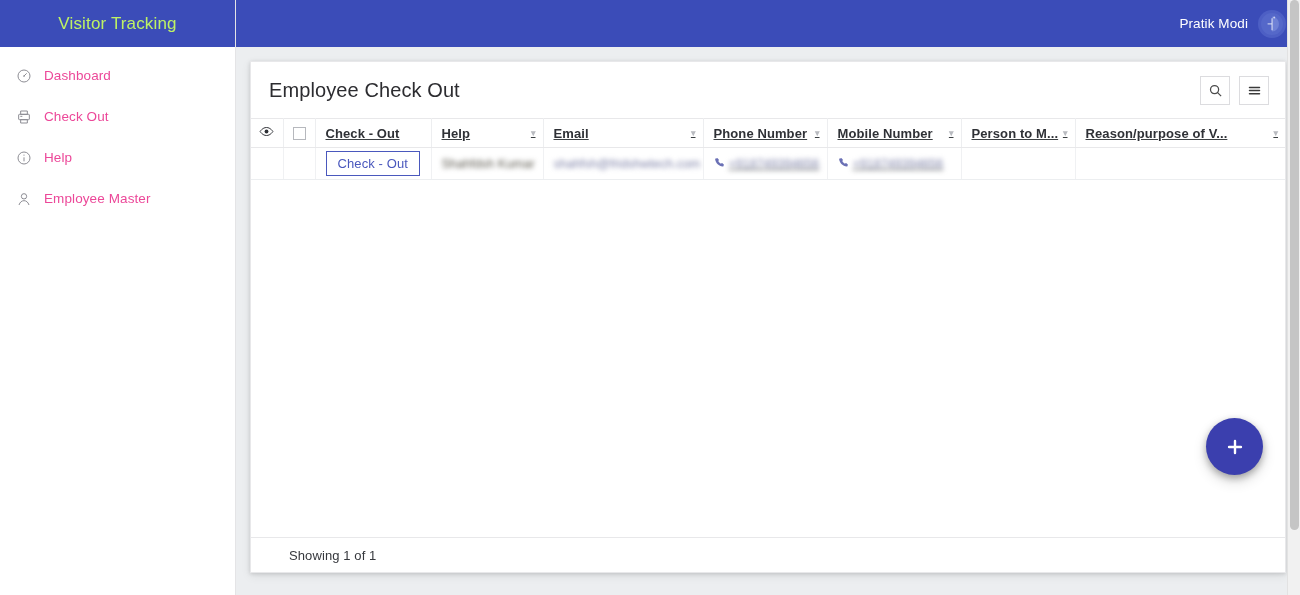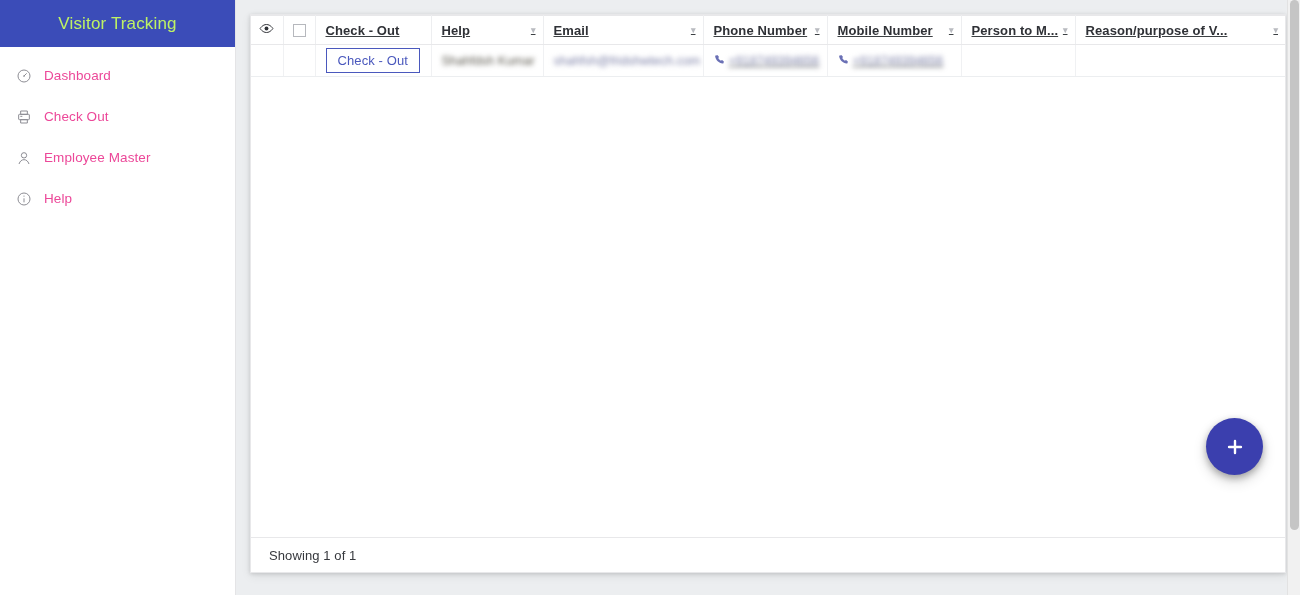--- a/index.html
+++ b/index.html
@@ -307,20 +307,21 @@
     display: flex;
     align-items: center;
     padding-left: 18px;
     flex-shrink: 0;
     background: #ffffff;
   }
   .footer-text {
     font-size: 13px;
     color: #36383d;
     letter-spacing: .1px;
+    margin-left: 20px;
   }
 
   
   .vscroll {
     position: absolute;
     top: 0;
     right: 0;
     width: 13px;
     height: 595px;
     background: #f1f1f1;
@@ -371,48 +372,80 @@
             <path d="M6.5 11h3"></path>
           </svg>
         </span>
         <span class="nav-label">Check Out</span>
       </div>
 
 
       <div class="nav-item">
         <span class="nav-icon">
           <svg width="16" height="16" viewBox="0 0 24 24" fill="none" stroke="currentColor" stroke-width="1.5">
-            <circle cx="12" cy="8" r="4"></circle>
-            <path d="M4.5 21c1.5-4.5 4.3-6.5 7.5-6.5s6 2 7.5 6.5"></path>
-          </svg>
-        </span>
-        <span class="nav-label">Employee Master</span>
-      </div>
-
-      <div class="nav-item">
-        <span class="nav-icon">
-          <svg width="16" height="16" viewBox="0 0 24 24" fill="none" stroke="currentColor" stroke-width="1.5">
             <circle cx="12" cy="12" r="9"></circle>
             <path d="M12 11v6"></path>
             <circle cx="12" cy="7.6" r=".95" fill="currentColor" stroke="none"></circle>
           </svg>
         </span>
         <span class="nav-label">Help</span>
       </div>
 
+      <div class="nav-item">
+        <span class="nav-icon">
+          <svg width="16" height="16" viewBox="0 0 24 24" fill="none" stroke="currentColor" stroke-width="1.5">
+            <circle cx="12" cy="8" r="4"></circle>
+            <path d="M4.5 21c1.5-4.5 4.3-6.5 7.5-6.5s6 2 7.5 6.5"></path>
+          </svg>
+        </span>
+        <span class="nav-label">Employee Master</span>
+      </div>
+
     </nav>
   </aside>
 
   <section class="main">
 
+    <header class="topbar">
+      <span class="user-name">Pratik Modi</span>
+      <span class="avatar">
+        <svg width="28" height="28" viewBox="0 0 28 28">
+          <circle cx="14" cy="14" r="11" fill="#5568c9"></circle>
+          <path d="M14 6.5c3.8 0 6.9 3.2 6.9 7.5S17.8 21.5 14 21.5z" fill="#6f81d6"></path>
+          <path d="M13.4 8.2h1.3v12.1h-1.3z" fill="#e6e9f8" opacity=".75"></path>
+          <path d="M9.6 13.3h4.4v1.1H9.6z" fill="#e6e9f8" opacity=".75"></path>
+          <circle cx="16.2" cy="7.6" r="1" fill="#e6e9f8" opacity=".8"></circle>
+        </svg>
+      </span>
+    </header>
 
     <div class="content-area">
 
       <div class="card">
 
+        <div class="card-header">
+          <h1 class="page-title">Employee Check Out</h1>
+          <div class="header-actions">
+            <button class="icon-btn">
+              <span>
+                <svg width="15" height="15" viewBox="0 0 24 24" fill="none" stroke="#4a4a4a" stroke-width="2">
+                  <circle cx="10.5" cy="10.5" r="6.5"></circle>
+                  <path d="M15.4 15.4L21 21"></path>
+                </svg>
+              </span>
+            </button>
+            <button class="icon-btn">
+              <span>
+                <svg width="15" height="15" viewBox="0 0 24 24" stroke="#3a3a3a" stroke-width="2.4" stroke-linecap="round">
+                  <path d="M4 7h16M4 12h16M4 17h16"></path>
+                </svg>
+              </span>
+            </button>
+          </div>
+        </div>
 
         <div class="table-wrap">
           <table class="grid">
             <colgroup>
               <col style="width:32px">
               <col style="width:32px">
               <col style="width:116px">
               <col style="width:112px">
               <col style="width:160px">
               <col style="width:124px">

